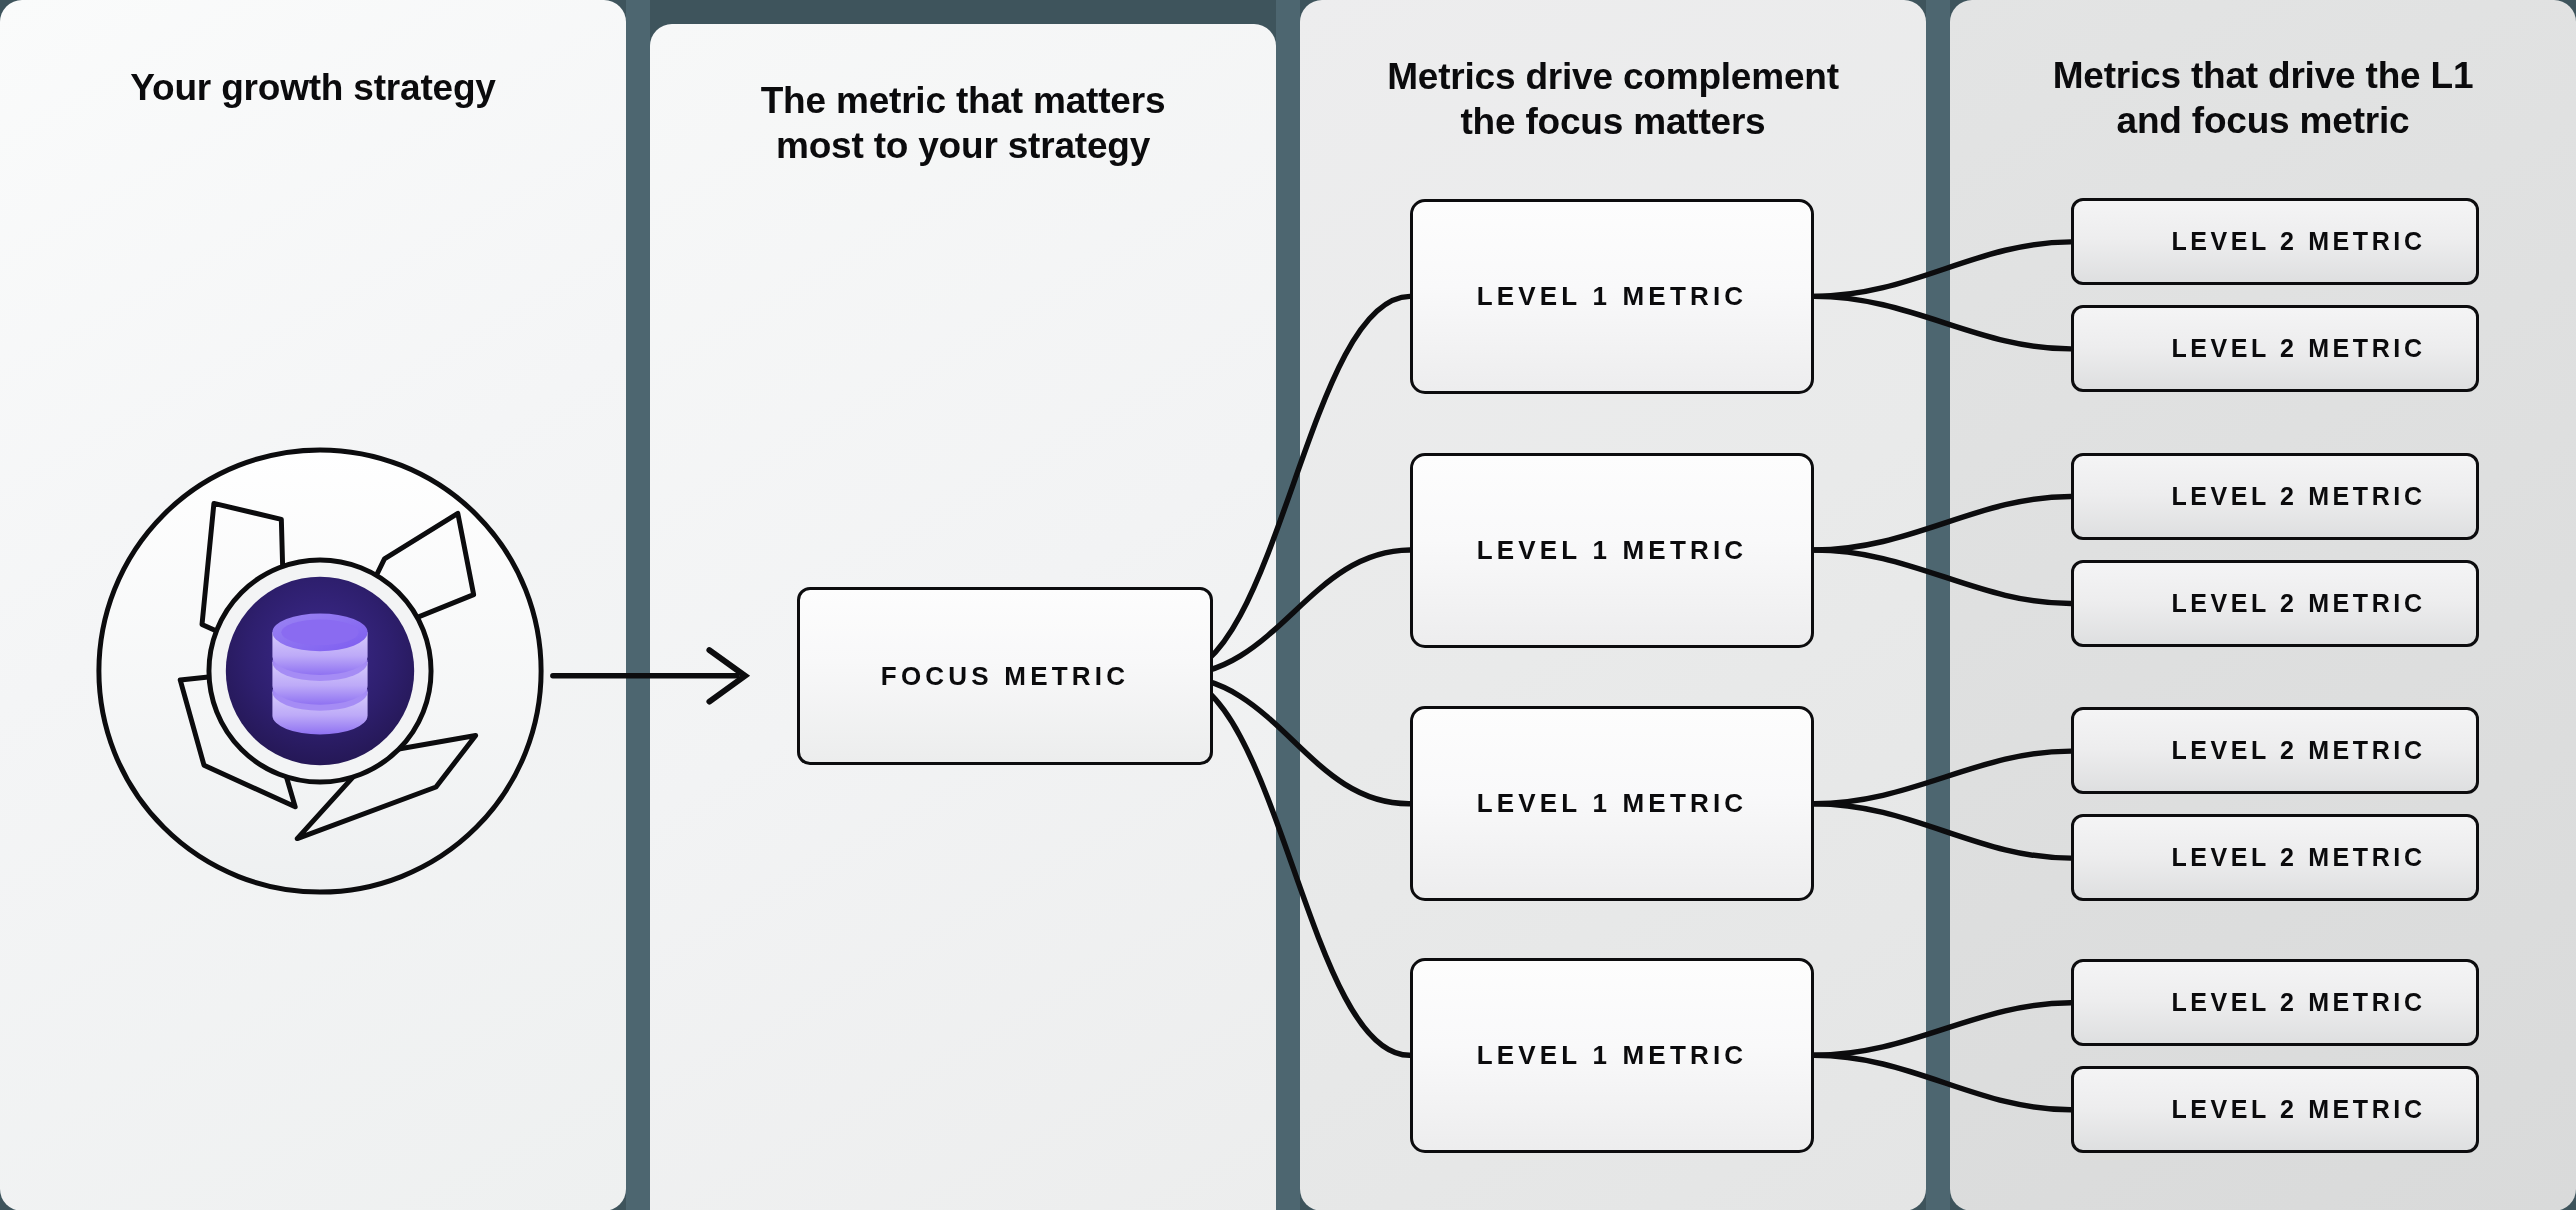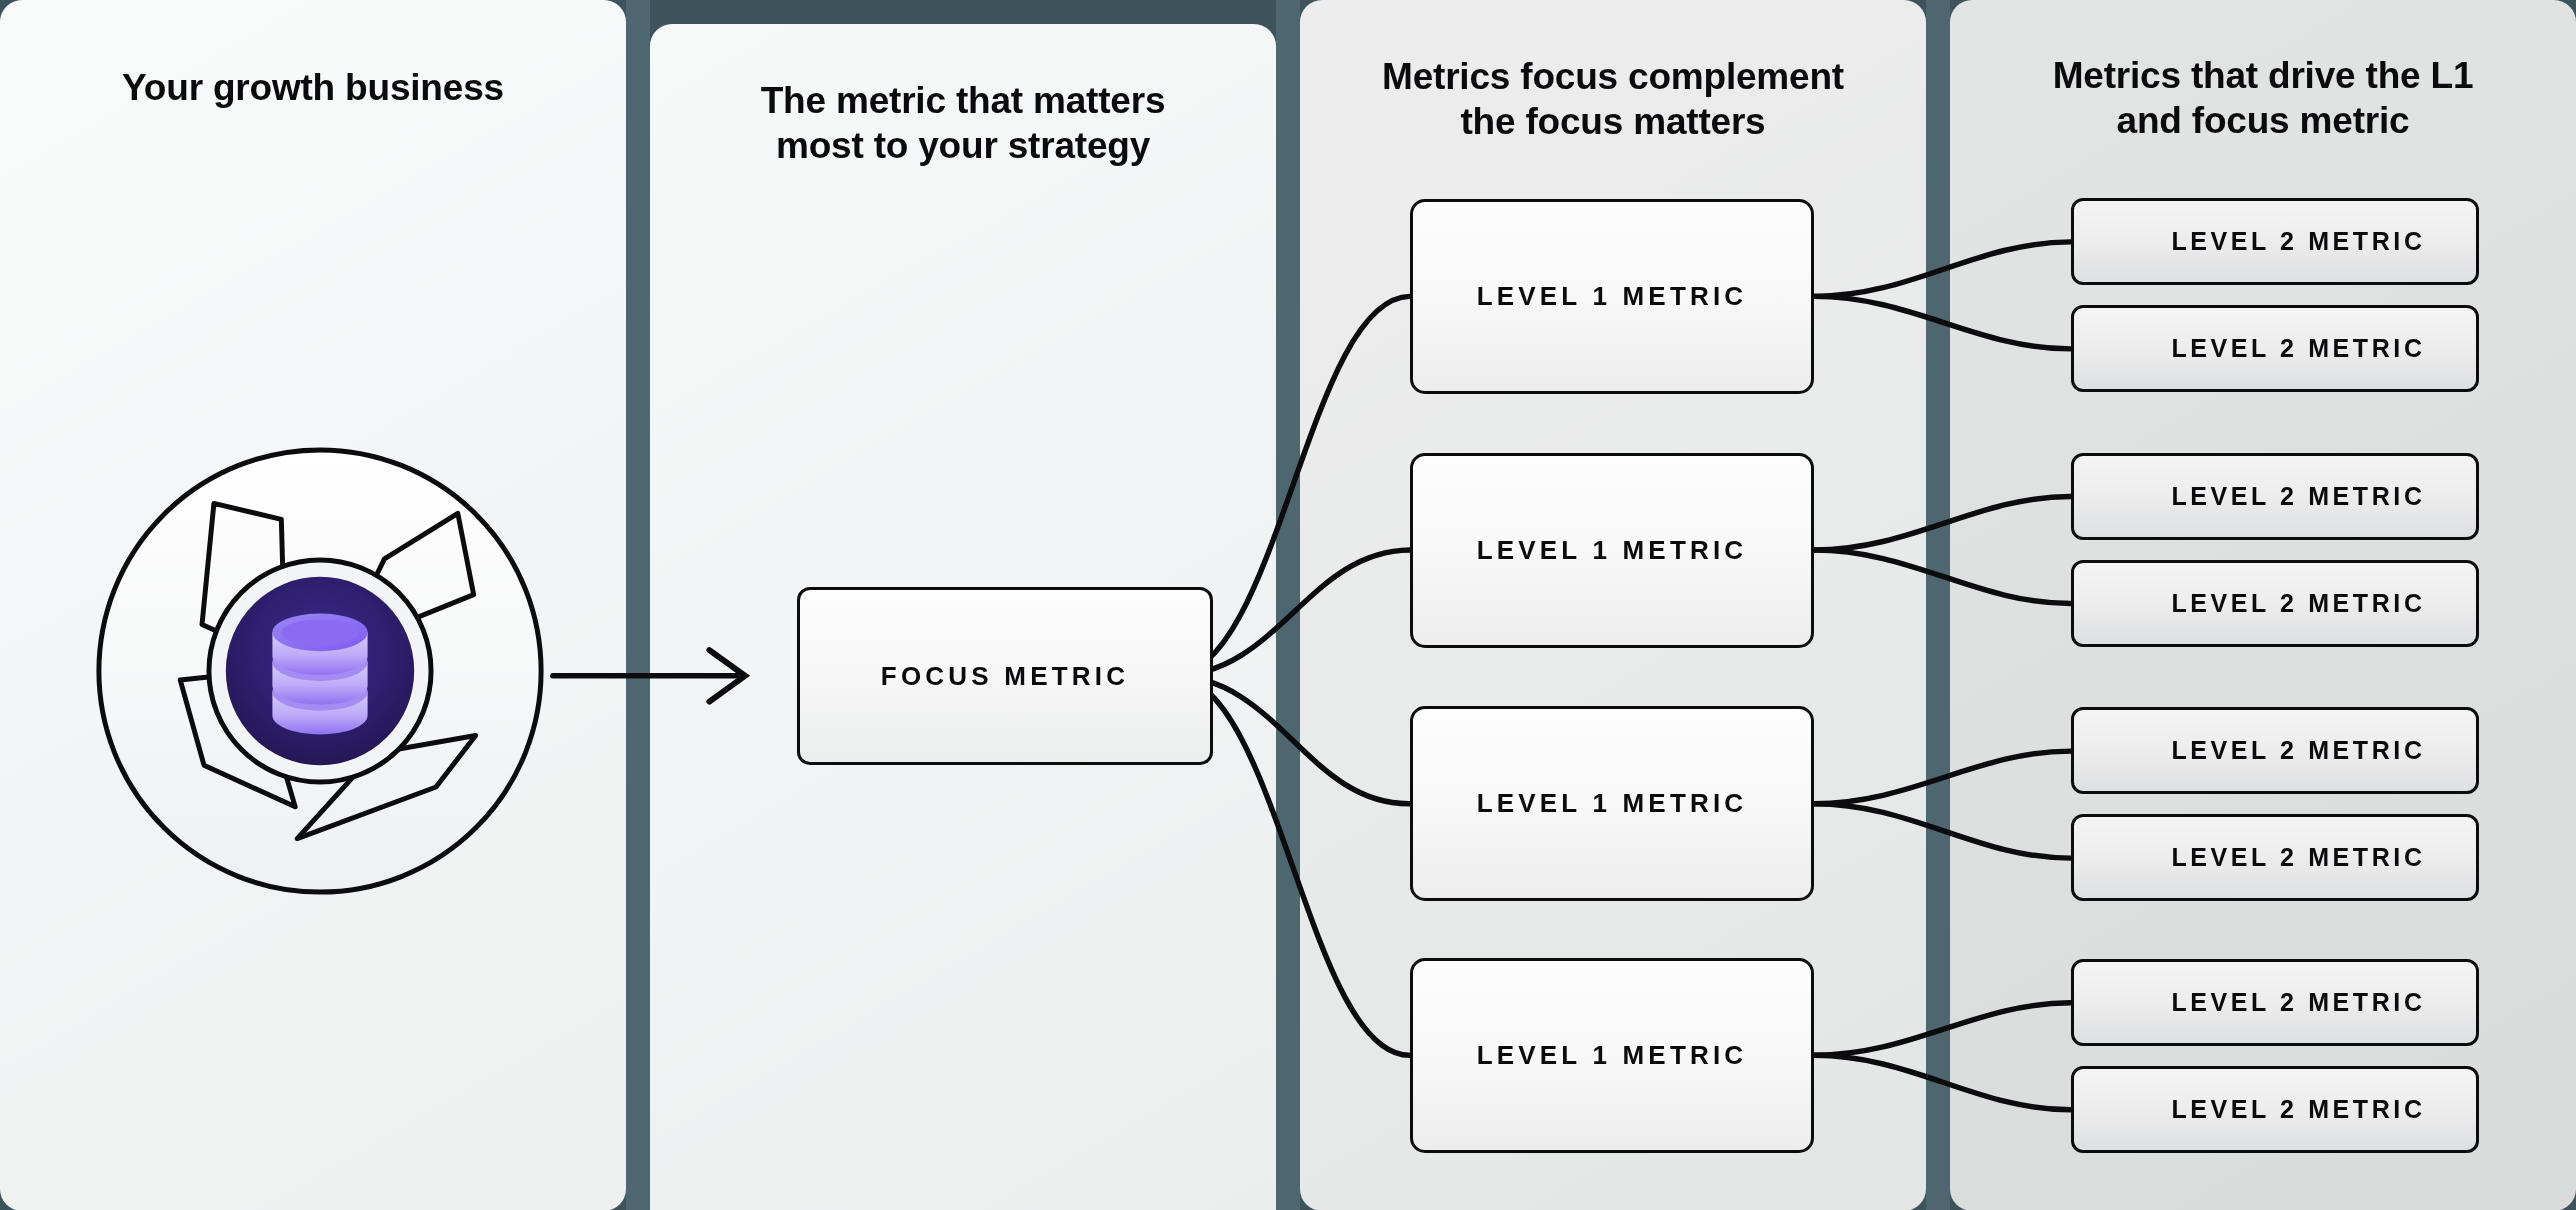--- a/index.html
+++ b/index.html
@@ -55,34 +55,34 @@
   .node.l2{border-radius:12px;font-size:25px;letter-spacing:3.6px;
         background:linear-gradient(180deg,#f4f4f5 0%,#ededee 48%,#dedfe0 100%);padding-left:47px;}
 </style>
 </head>
 <body>
 
 <div id="stage">
 
   <div class="col col-1">
     <div class="col-head head-1">
-      <span>Your growth business</span>
+      <span>Your growth strategy</span>
     </div>
   </div>
 
   <div class="col col-2">
     <div class="col-head head-2">
       <span>The metric that matters</span><br>
       <span>most to your strategy</span>
     </div>
   </div>
 
   <div class="col col-3">
     <div class="col-head head-3">
-      <span>Metrics focus complement</span><br>
+      <span>Metrics drive complement</span><br>
       <span>the focus matters</span>
     </div>
   </div>
 
   <div class="col col-4">
     <div class="col-head head-4">
       <span>Metrics that drive the L1</span><br>
       <span>and focus metric</span>
     </div>
   </div>

